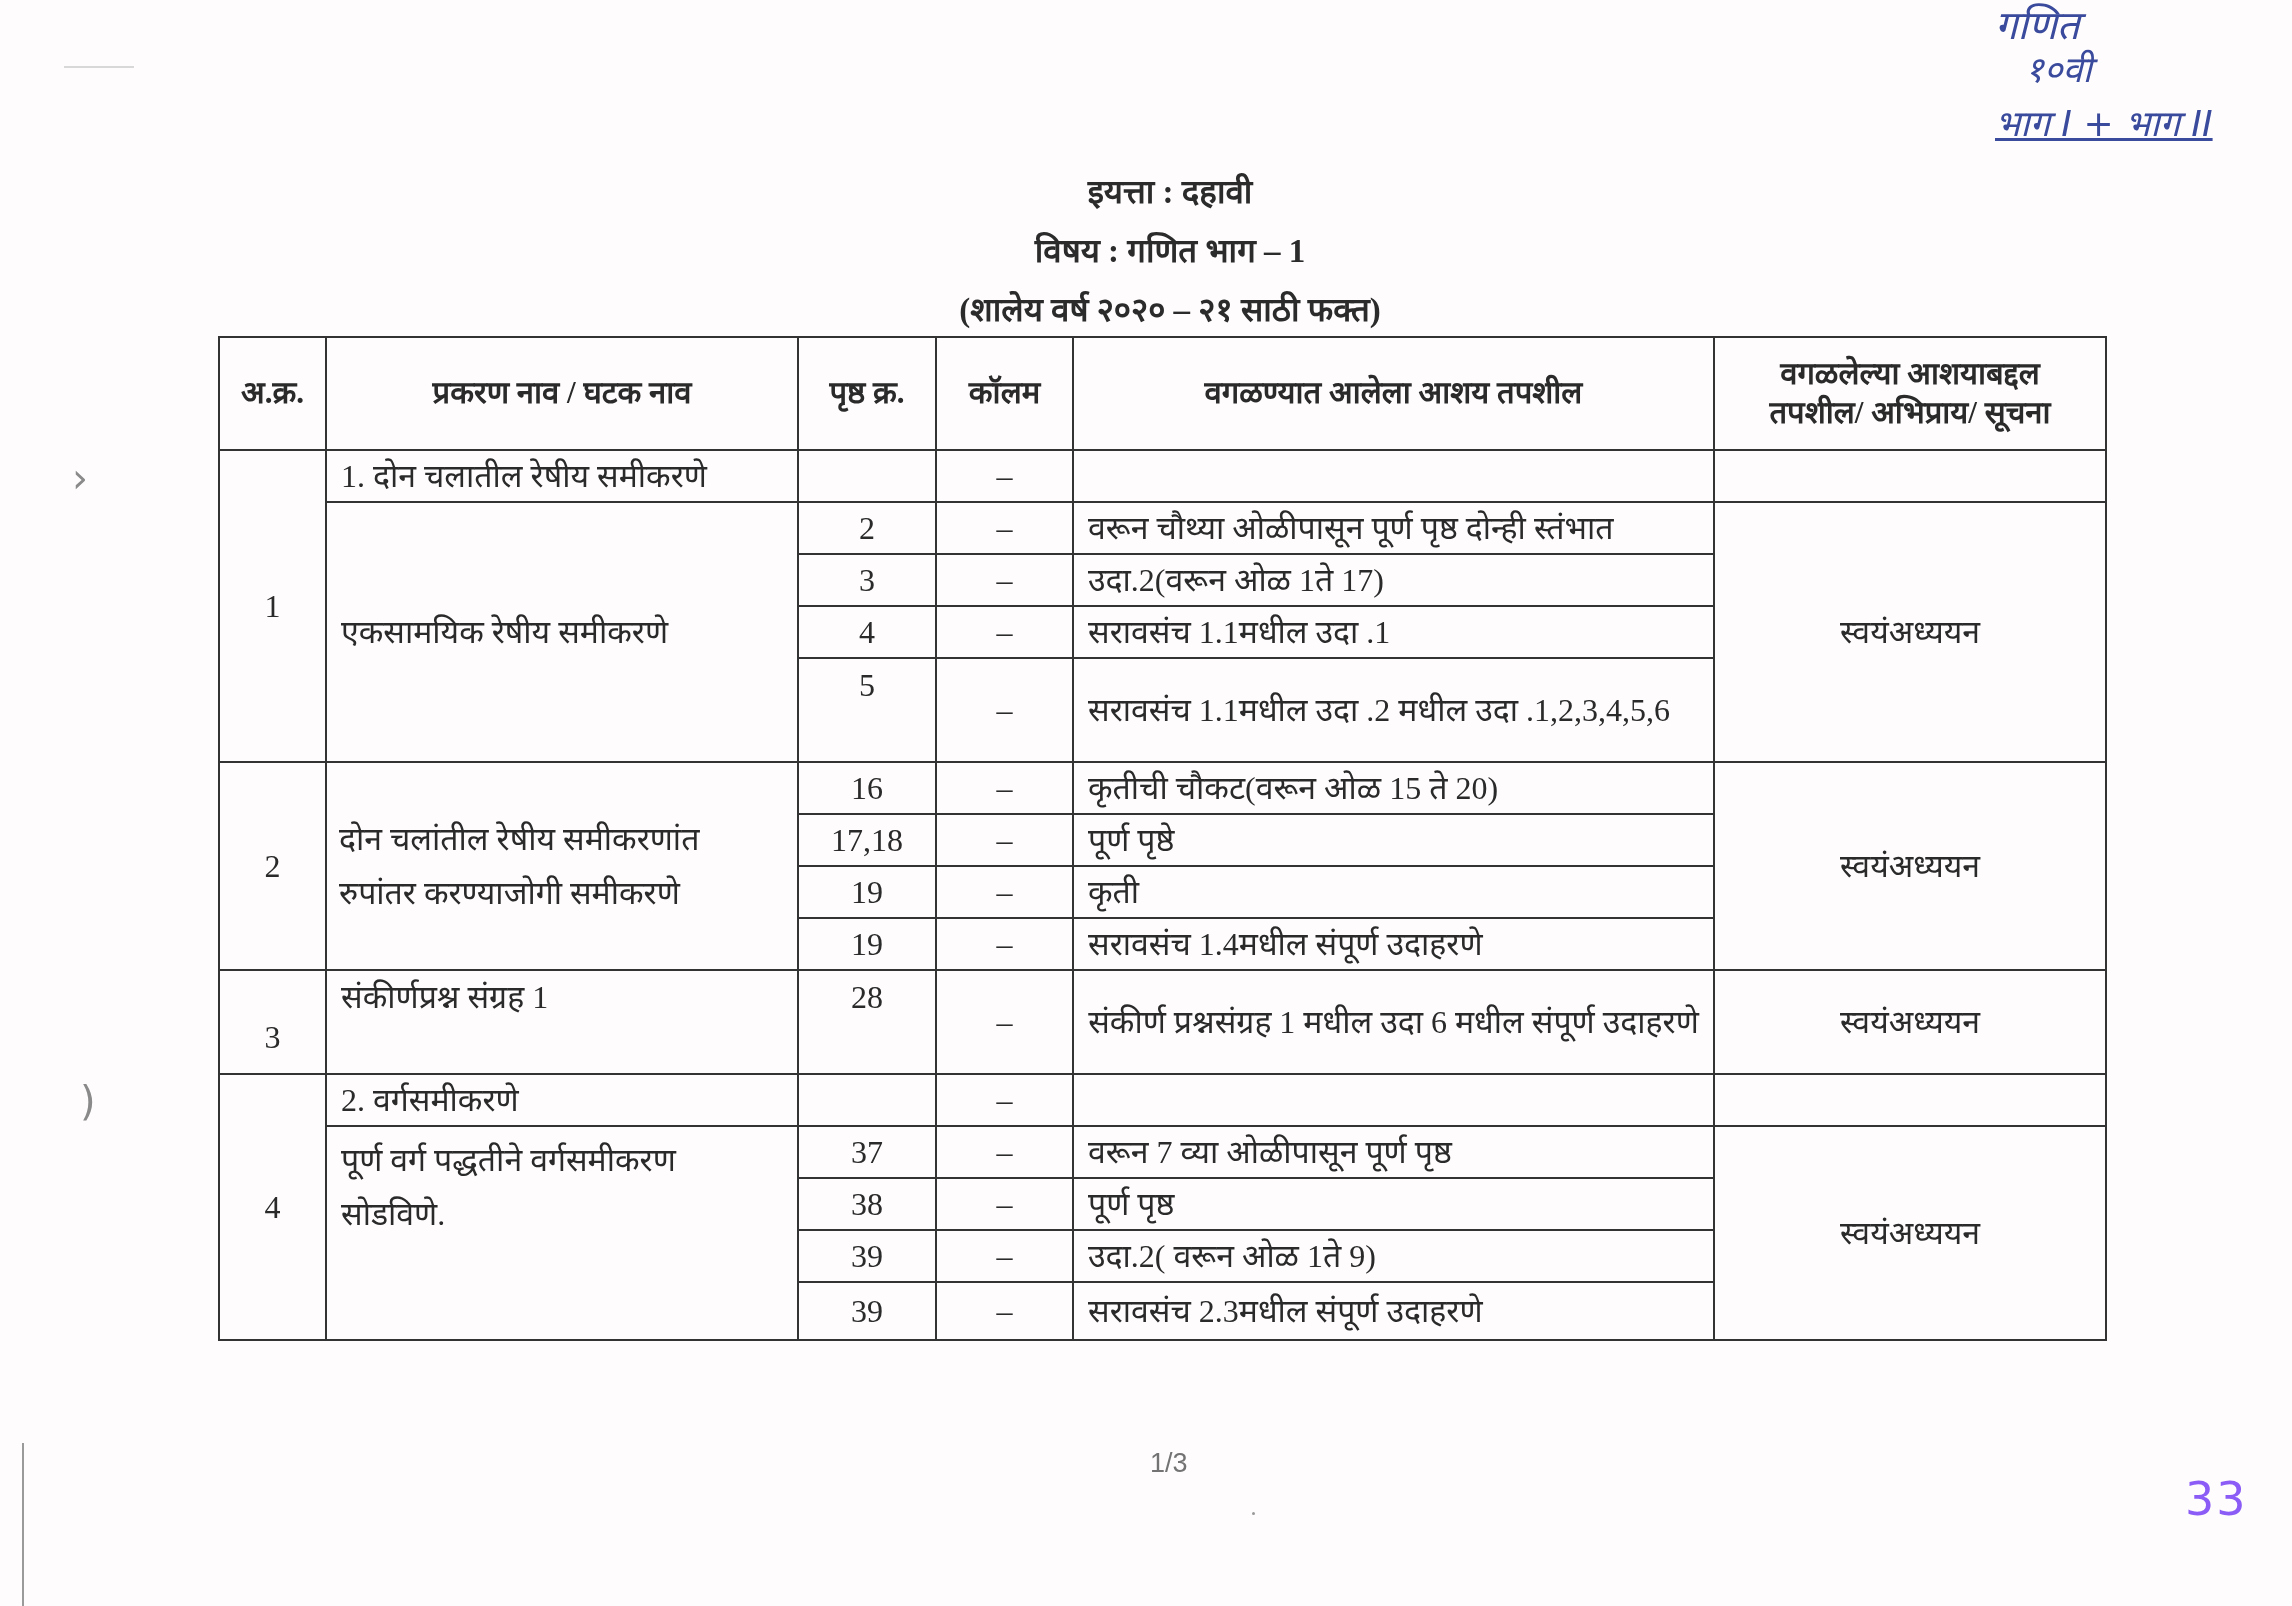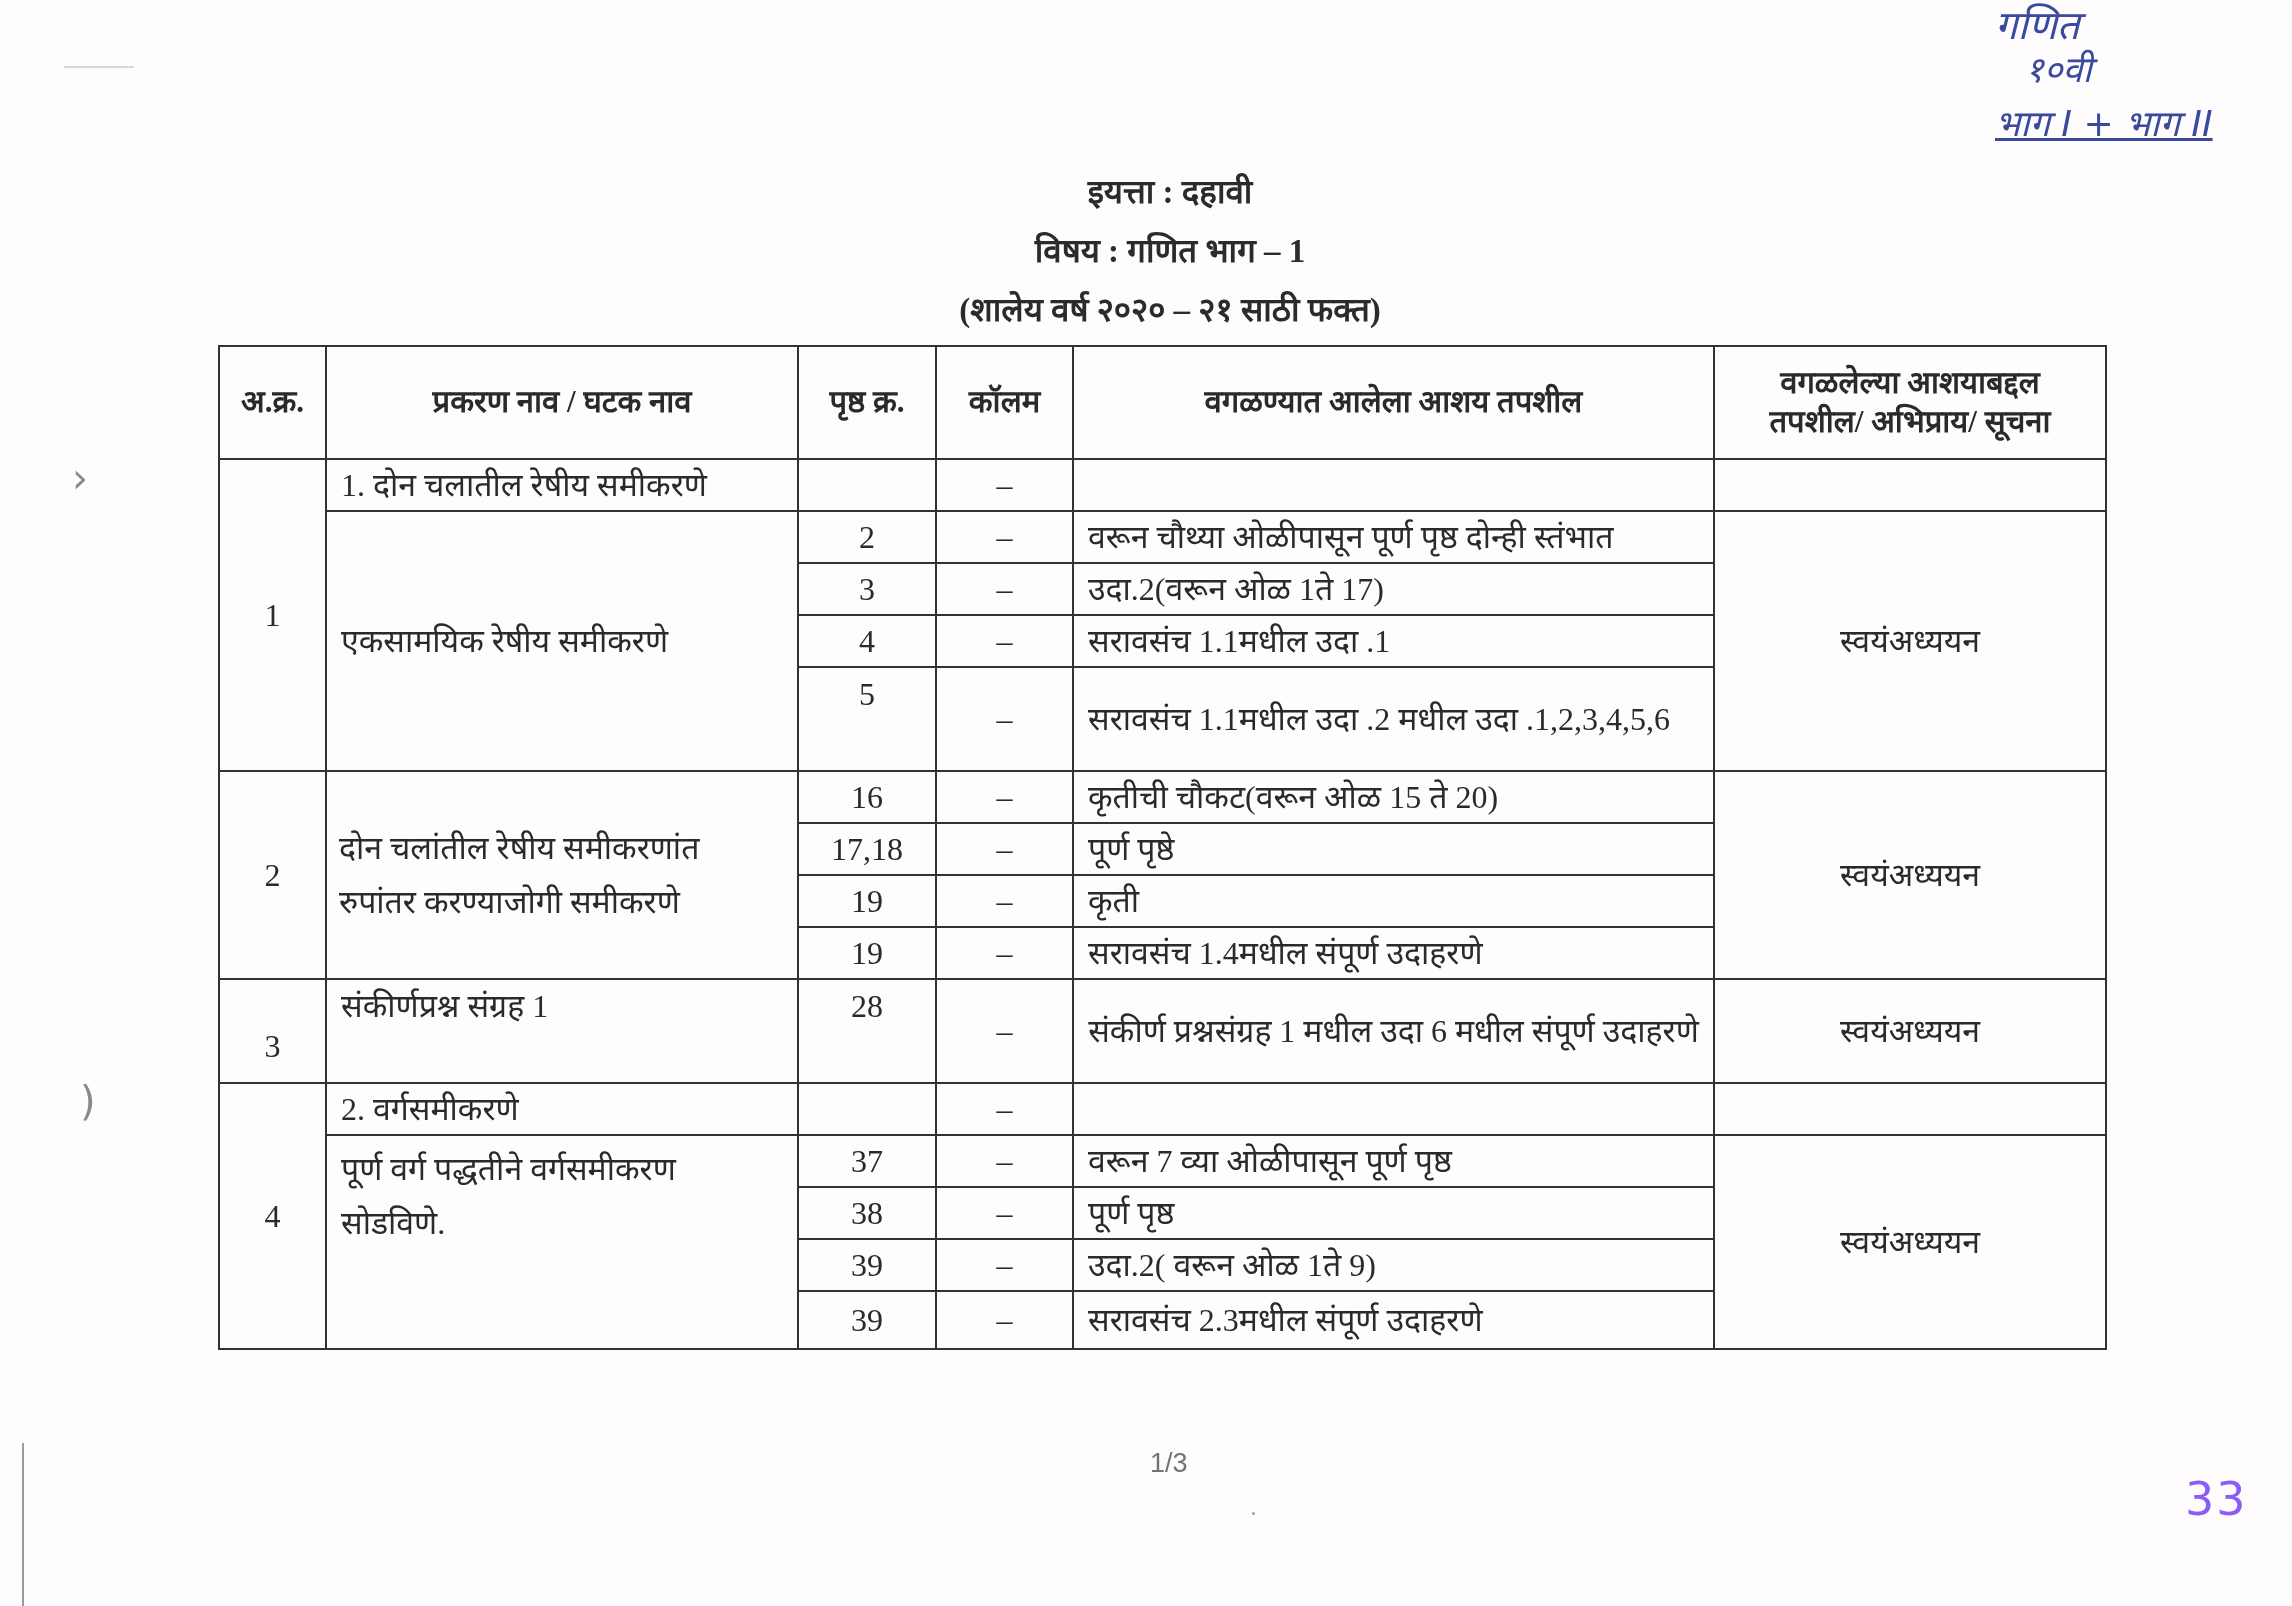--- a/index.html
+++ b/index.html
@@ -12,21 +12,21 @@
   .abs { position: absolute; }
   .hand {
     font-family: "DejaVu Sans", sans-serif; color: #3a4a9c;
     font-style: italic; white-space: nowrap;
   }
   .title {
     left: 0; width: 2340px; text-align: center; font-weight: bold;
     font-size: 33px; color: #2b2b2b;
   }
   table.syllabus {
-    position: absolute; left: 218px; top: 345px; width: 1887px;
+    position: absolute; left: 218px; top: 336px; width: 1887px;
     border-collapse: collapse; table-layout: fixed;
     font-size: 32px;
   }
   table.syllabus td, table.syllabus th {
     border: 2px solid #333; padding: 0 14px; vertical-align: middle;
     line-height: 1.25;
   }
   table.syllabus th { font-weight: bold; text-align: center; height: 111px; font-size: 31px; }
   .c-center { text-align: center; }
   .c-left { text-align: left; }

